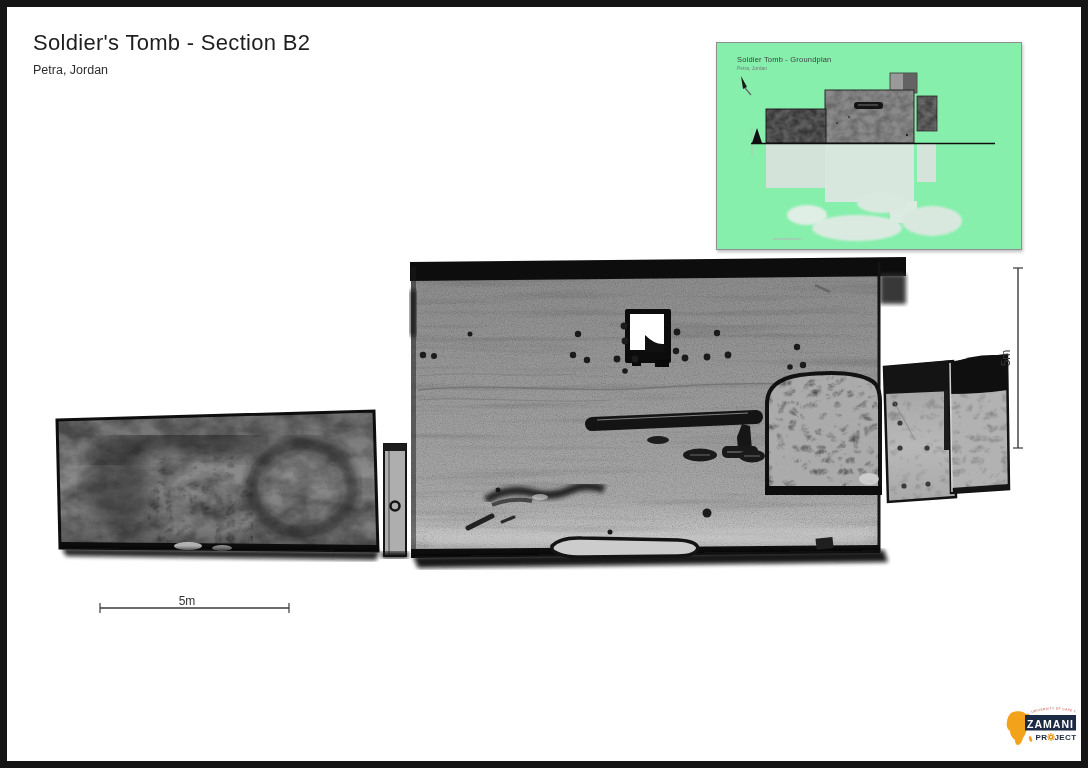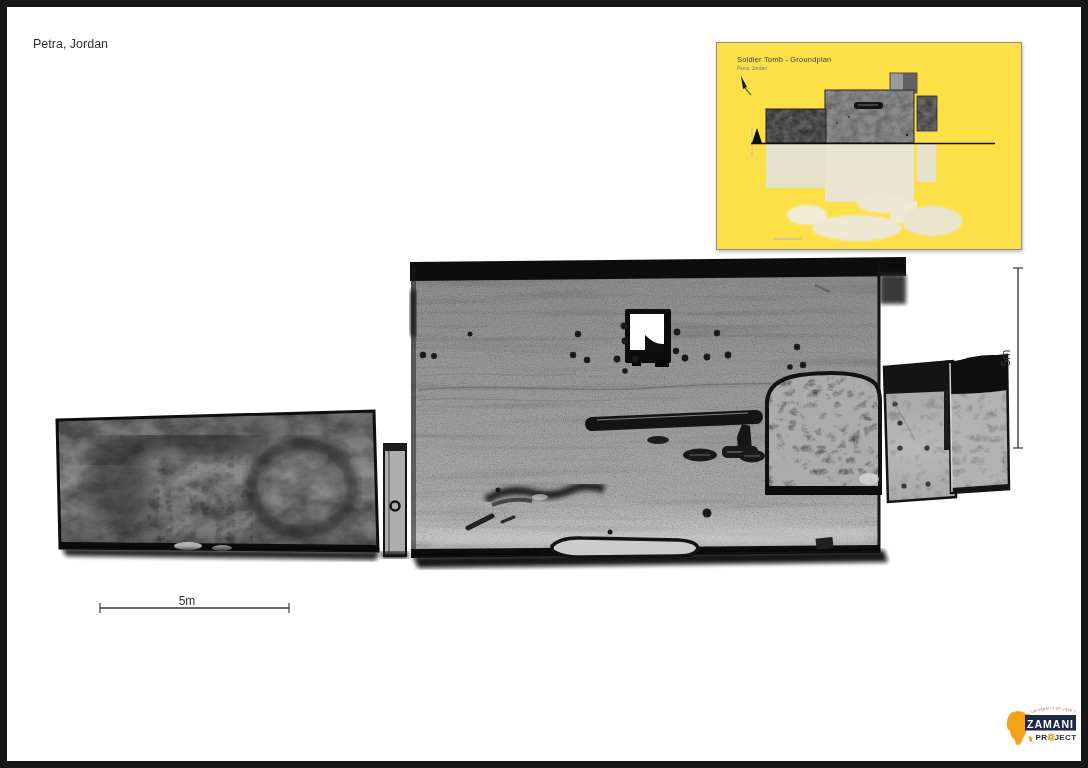--- a/index.html
+++ b/index.html
@@ -3,21 +3,21 @@
 <meta charset="utf-8">
 <style>
   html,body{margin:0;padding:0;background:#ffffff;width:1088px;height:768px;overflow:hidden;
     font-family:"Liberation Sans",sans-serif;}
   .page{position:absolute;left:0;top:0;width:1088px;height:768px;box-sizing:border-box;
     border:7px solid #151515;background:#ffffff;}
   .title-block{position:absolute;left:26px;top:23px;}
   .title{font-size:22px;color:#1e1e1e;letter-spacing:.3px;}
   .subtitle{font-size:12.5px;color:#2e2e2e;margin-top:7px;}
   .drawing-svg{position:absolute;left:-7px;top:-7px;width:1088px;height:768px;}
-  .inset{position:absolute;left:709px;top:35px;width:304px;height:206px;background:#fde047;
+  .inset{position:absolute;left:709px;top:35px;width:304px;height:206px;background:#86efac;
     border:1px solid #8f8f8f;box-shadow:1px 2px 3px rgba(0,0,0,.25);}
   .inset-title{position:absolute;left:20px;top:12px;font-size:7.5px;color:#3f3f3f;letter-spacing:.2px;}
   .inset-subtitle{position:absolute;left:20px;top:22px;font-size:5px;color:#7a7a7a;}
   .inset-svg{position:absolute;left:0;top:0;width:304px;height:206px;}
   .logo{position:absolute;left:991px;top:693px;width:82px;height:54px;text-align:right;}
   svg text{font-family:"Liberation Sans",sans-serif;}
 </style>
 </head>
 <body>
 
@@ -210,20 +210,21 @@
 
     <g>
       <line x1="1018" y1="268" x2="1018" y2="448" stroke="#3a3a3a" stroke-width="1.4"></line>
       <line x1="1013" y1="268" x2="1023" y2="268" stroke="#3a3a3a" stroke-width="1.2"></line>
       <line x1="1013" y1="448" x2="1023" y2="448" stroke="#3a3a3a" stroke-width="1.2"></line>
       <text transform="translate(1010,358) rotate(-90)" font-size="12" fill="#333" text-anchor="middle">5m</text>
     </g>
   </svg>
 
   <div class="title-block">
+    <div class="title">Soldier's Tomb - Section B2</div>
     <div class="subtitle">Petra, Jordan</div>
   </div>
 
   <div class="inset">
     <svg class="inset-svg" viewBox="0 0 304 206" aria-hidden="true">
       <defs>
         <filter id="fRoughI">
           <feTurbulence type="fractalNoise" baseFrequency="0.12 0.15" numOctaves="4" seed="9"></feTurbulence>
           <feColorMatrix type="matrix" values="0 0 0 0 0  0 0 0 0 0  0 0 0 0 0  1.5 0 0 0 -0.45"></feColorMatrix>
           <feComposite operator="in" in2="SourceAlpha"></feComposite>

